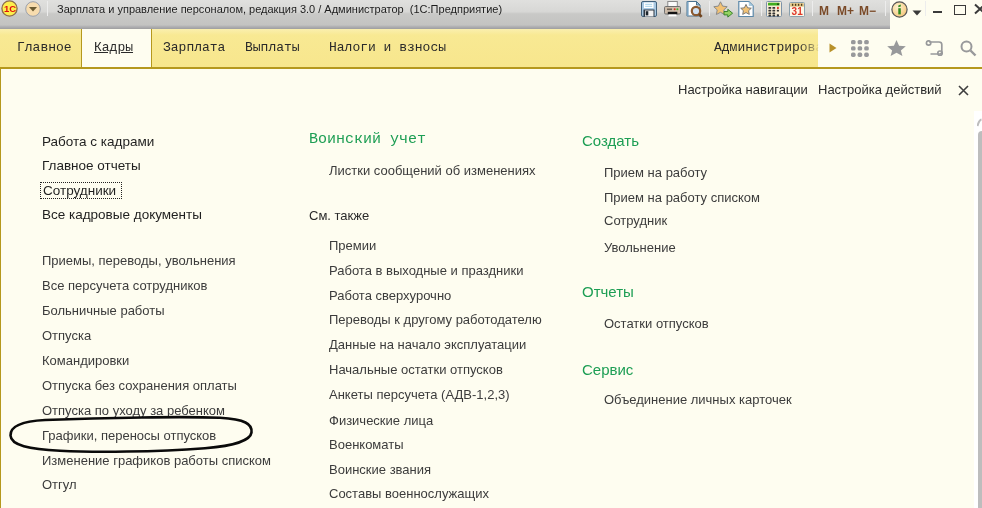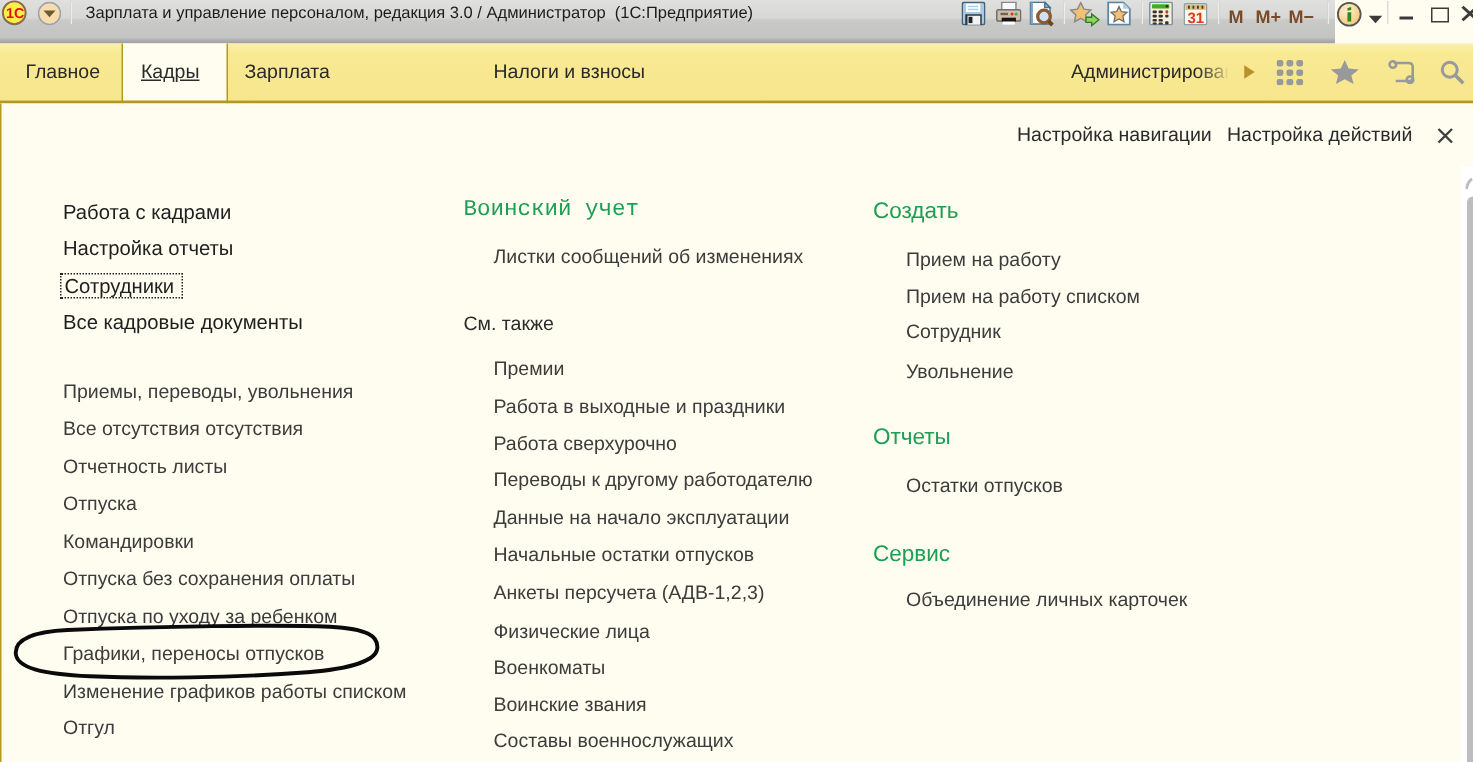--- a/index.html
+++ b/index.html
@@ -9,21 +9,21 @@
 
   
   #titlebar {
     position:absolute; left:0; top:0; width:890px; height:29px;
     background:linear-gradient(#e0e0de 0px, #d7d7d5 12px, #cdcdcb 13px, #c9c9c7 14px, #c3c3c1 25px, #b2b2b4 26.5px, #a6a6a8 28px, #9e9ea0 29px);
   }
   .ttext { position:absolute; left:57px; top:3px; font-size:11px; color:#1c1c1c; }
   .vsep { position:absolute; top:1px; width:1px; height:15px; background:#9a9a9a; border-right:1px solid #ededed; }
 
   
-  #tabs { position:absolute; left:0; top:29px; width:982px; height:38px; background:linear-gradient(#faefae 0px, #f8e993 6px, #f7e68d 38px); }
+  #tabs { position:absolute; left:0; top:29px; width:818px; height:38px; background:linear-gradient(#faefae 0px, #f8e993 6px, #f7e68d 38px);font-family:Liberation Mono, monospace; }
   #tabs .tab { position:absolute; top:0; height:38px; line-height:38px; font-size:13px; color:#2a2a2a; }
   #activetab {
     position:absolute; left:81px; top:0; width:71px; height:40px;
     background:#fefdf0; border-left:1.5px solid #b5981d; border-right:1.5px solid #b5981d;
   }
   #panelborder { position:absolute; left:0; top:67px; width:982px; height:2px; background:#b5981d; }
 
   
   #panel { position:absolute; left:0; top:69px; width:982px; height:439px; background:#fefdf0; border-left:1.5px solid #b5981d; }
 
@@ -151,20 +151,21 @@
   <svg class="abs" style="left:974px; top:3px;" width="12" height="12" viewBox="0 0 12 12">
     <path d="M1 1.5 L11 10.5 M11 1.5 L1 10.5" stroke="#3a3a3a" stroke-width="2"></path>
   </svg>
 </div>
 
 <div id="tabs">
   <div id="activetab"></div>
   <div class="tab" style="left:17px;">Главное</div>
   <div class="tab" style="left:94px; text-decoration:underline;">Кадры</div>
   <div class="tab" style="left:163px;">Зарплата</div>
+  <div class="tab" style="left:245px;">Выплаты</div>
   <div class="tab" style="left:329px;">Налоги и взносы</div>
   <div class="tab" style="left:714px; width:105px; overflow:hidden; -webkit-mask-image:linear-gradient(to right, black 80%, rgba(0,0,0,.45) 94%, transparent 100%); mask-image:linear-gradient(to right, black 80%, rgba(0,0,0,.45) 94%, transparent 100%);">Администрирование</div>
 
   <svg class="abs" style="left:829px; top:14px;" width="8" height="10" viewBox="0 0 8 10">
     <path d="M0.5 0.5 L7.5 5 L0.5 9.5 Z" fill="#b8912a"></path>
   </svg>
 
   <svg class="abs" style="left:851px; top:11px;" width="18" height="17" viewBox="0 0 18 17">
     <g fill="#98999b">
       <rect x="0" y="0" width="4.6" height="4.3" rx="1.6"></rect>
@@ -200,27 +201,27 @@
 
 <div id="panel"></div>
 
 <div class="abs" style="left:678px; top:82px; font-size:13px; color:#2a2a2a;">Настройка навигации</div>
 <div class="abs" style="left:818px; top:82px; font-size:13px; color:#2a2a2a;">Настройка действий</div>
 <svg class="abs" style="left:958px; top:85px;" width="11" height="11" viewBox="0 0 11 11">
   <path d="M1 1 L10 10 M10 1 L1 10" stroke="#3f3f3f" stroke-width="1.6"></path>
 </svg>
 
 <div class="abs blnk" style="left:42px; top:134px;">Работа с кадрами</div>
-<div class="abs blnk" style="left:42px; top:158px;">Настройка отчеты</div>
+<div class="abs blnk" style="left:42px; top:158px;">Главное отчеты</div>
 <div class="abs blnk" style="left:43px; top:182.5px;">Сотрудники</div>
 <div class="abs" style="left:40px; top:181.5px; width:82px; height:17.5px; border:1px dotted #222;"></div>
 <div class="abs blnk" style="left:42px; top:207px;">Все кадровые документы</div>
 <div class="abs lnk" style="left:42px; top:252.5px;">Приемы, переводы, увольнения</div>
-<div class="abs lnk" style="left:42px; top:278.4px;">Все отсутствия отсутствия</div>
-<div class="abs lnk" style="left:42px; top:303.3px;">Отчетность листы</div>
+<div class="abs lnk" style="left:42px; top:278.4px;">Все персучета сотрудников</div>
+<div class="abs lnk" style="left:42px; top:303.3px;">Больничные работы</div>
 <div class="abs lnk" style="left:42px; top:328.2px;">Отпуска</div>
 <div class="abs lnk" style="left:42px; top:353.1px;">Командировки</div>
 <div class="abs lnk" style="left:42px; top:378px;">Отпуска без сохранения оплаты</div>
 <div class="abs lnk" style="left:42px; top:402.9px;">Отпуска по уходу за ребенком</div>
 <div class="abs lnk" style="left:42px; top:427.8px;">Графики, переносы отпусков</div>
 <div class="abs lnk" style="left:42px; top:452.7px;">Изменение графиков работы списком</div>
 <div class="abs lnk" style="left:42px; top:476.6px;">Отгул</div>
 
 <svg class="abs" style="left:5px; top:412px;" width="255" height="46" viewBox="0 0 255 46">
   <path d="M40 8 C 100 5.6, 180 4.3, 215 5.8 C 240 7.2, 247.5 12, 246.5 20.5 C 245.5 28, 230 33.8, 200 36.2 C 150 40, 90 40.5, 55 38.8 C 24 37.3, 6 33.5, 5.5 23.5 C 5.1 14.2, 16 9.2, 40 8 Z" fill="none" stroke="#0a0a0a" stroke-width="2.6"></path>

